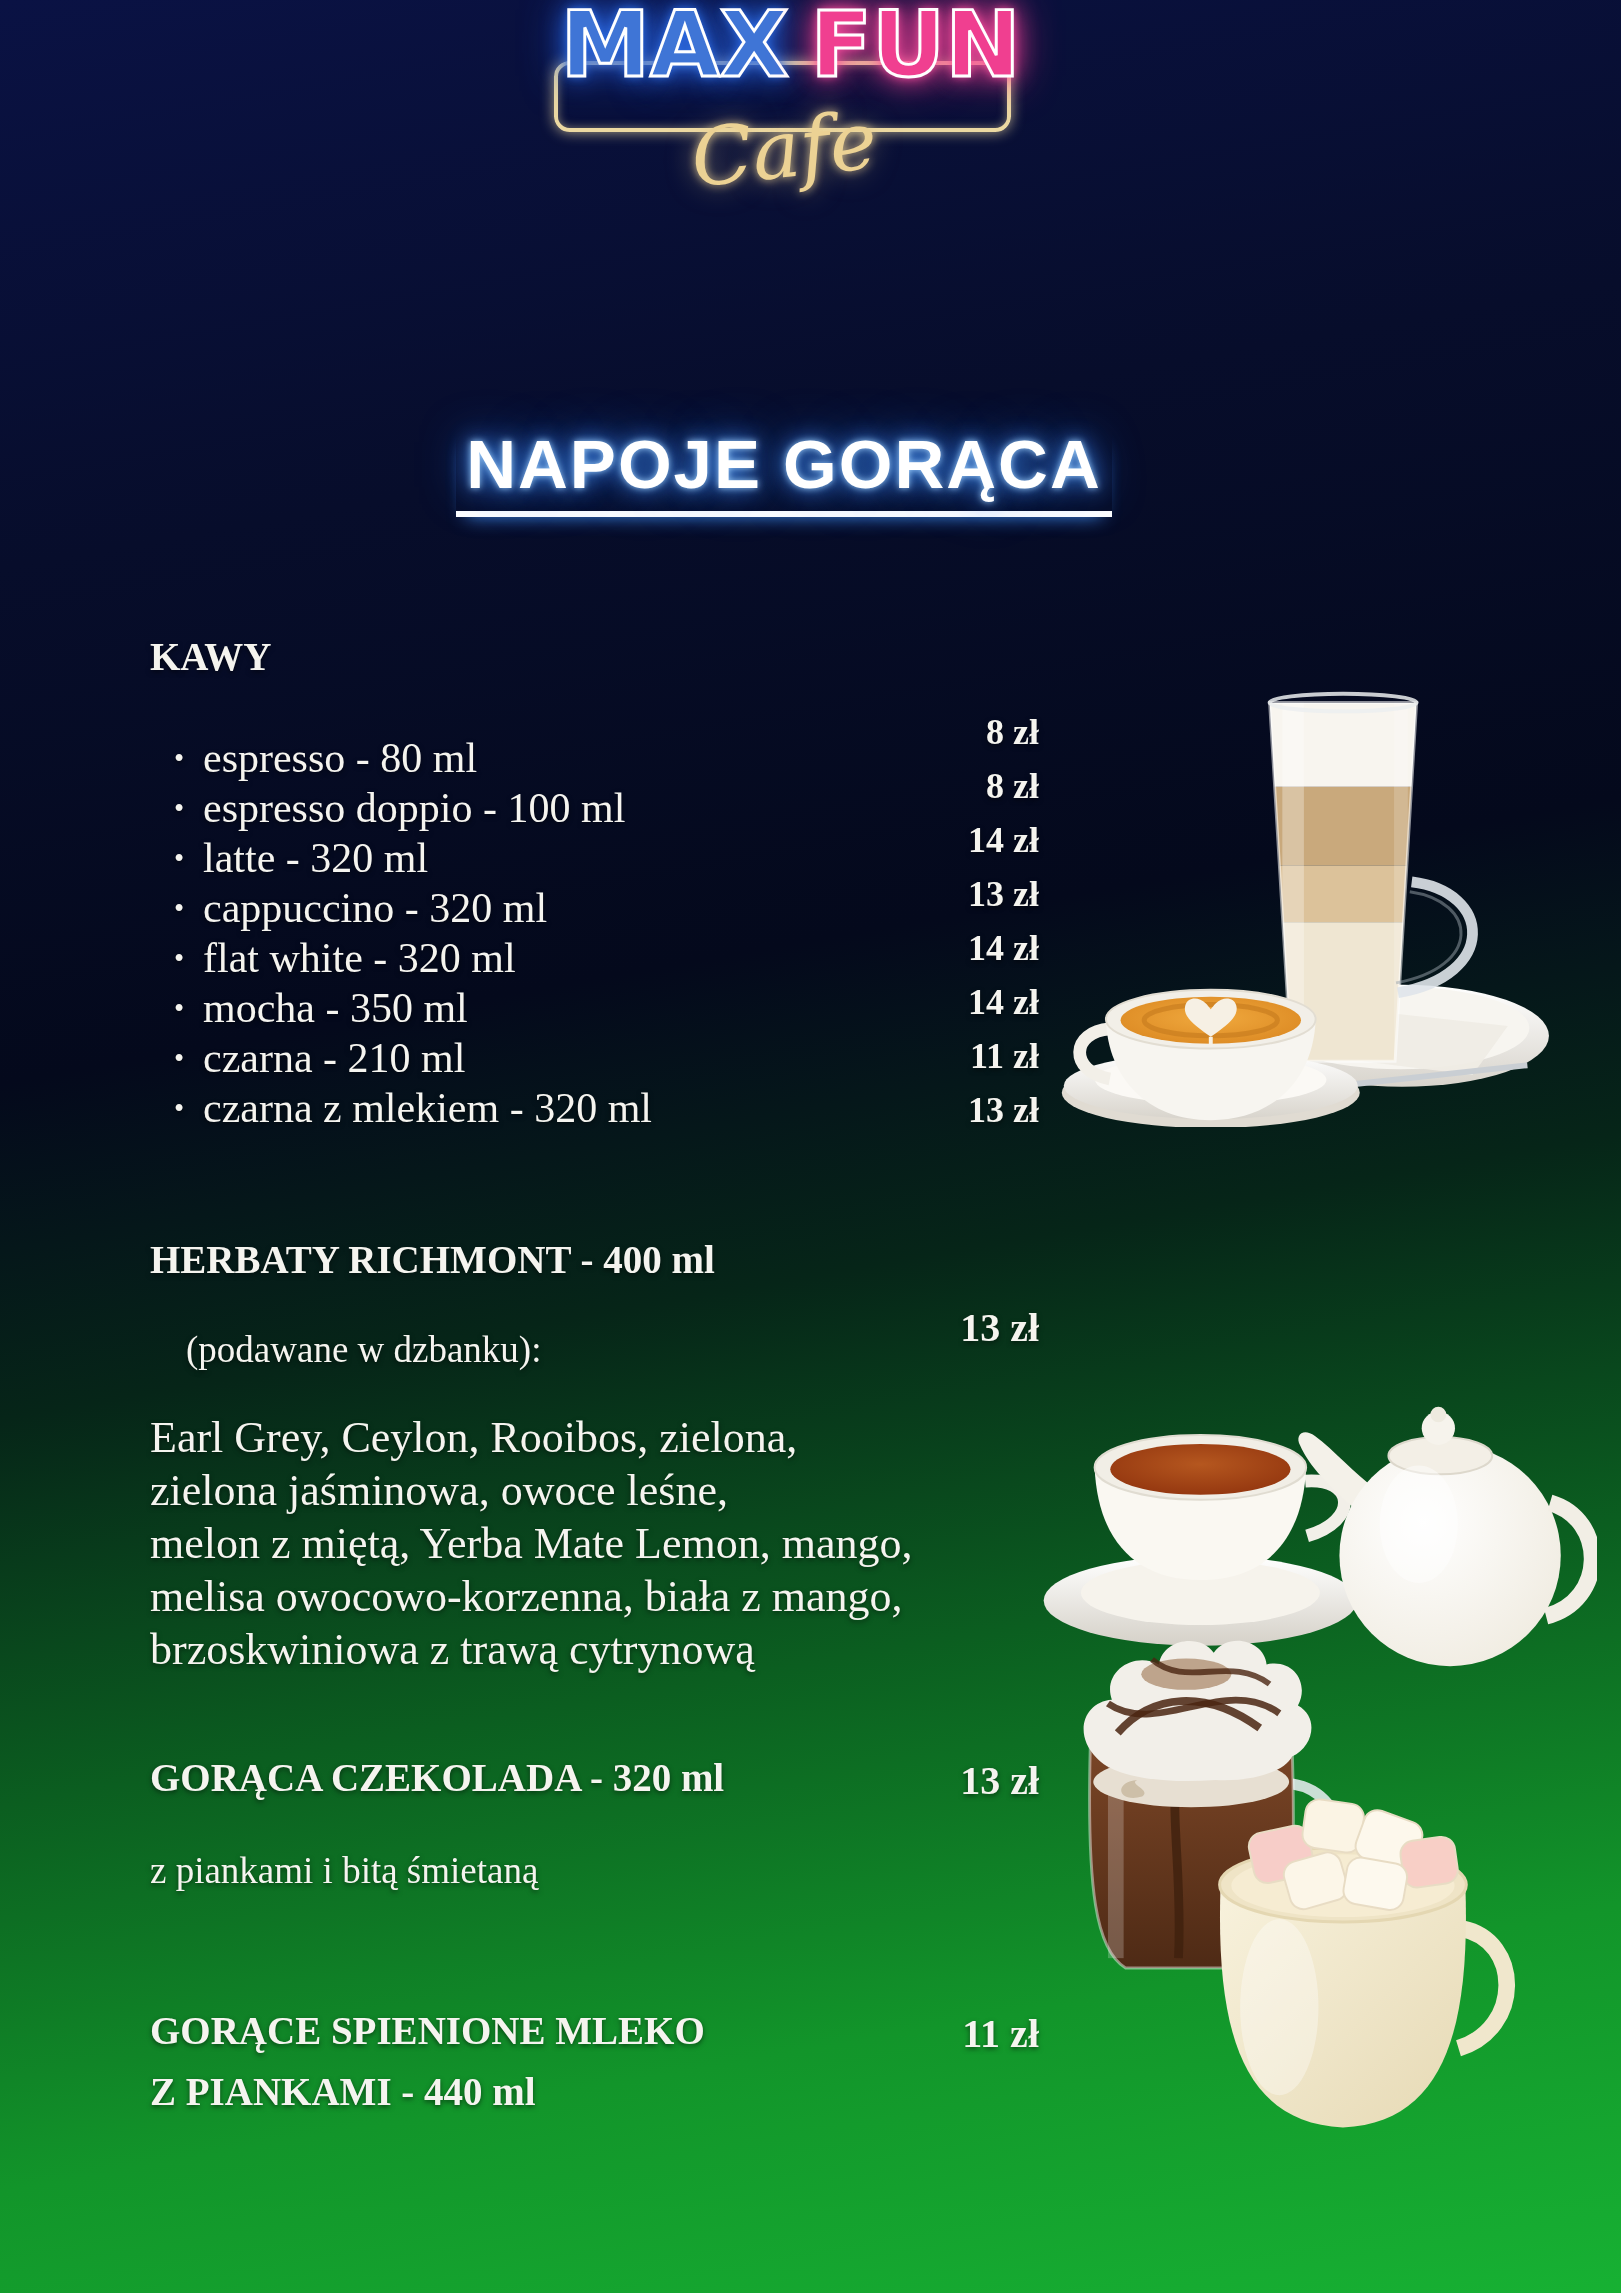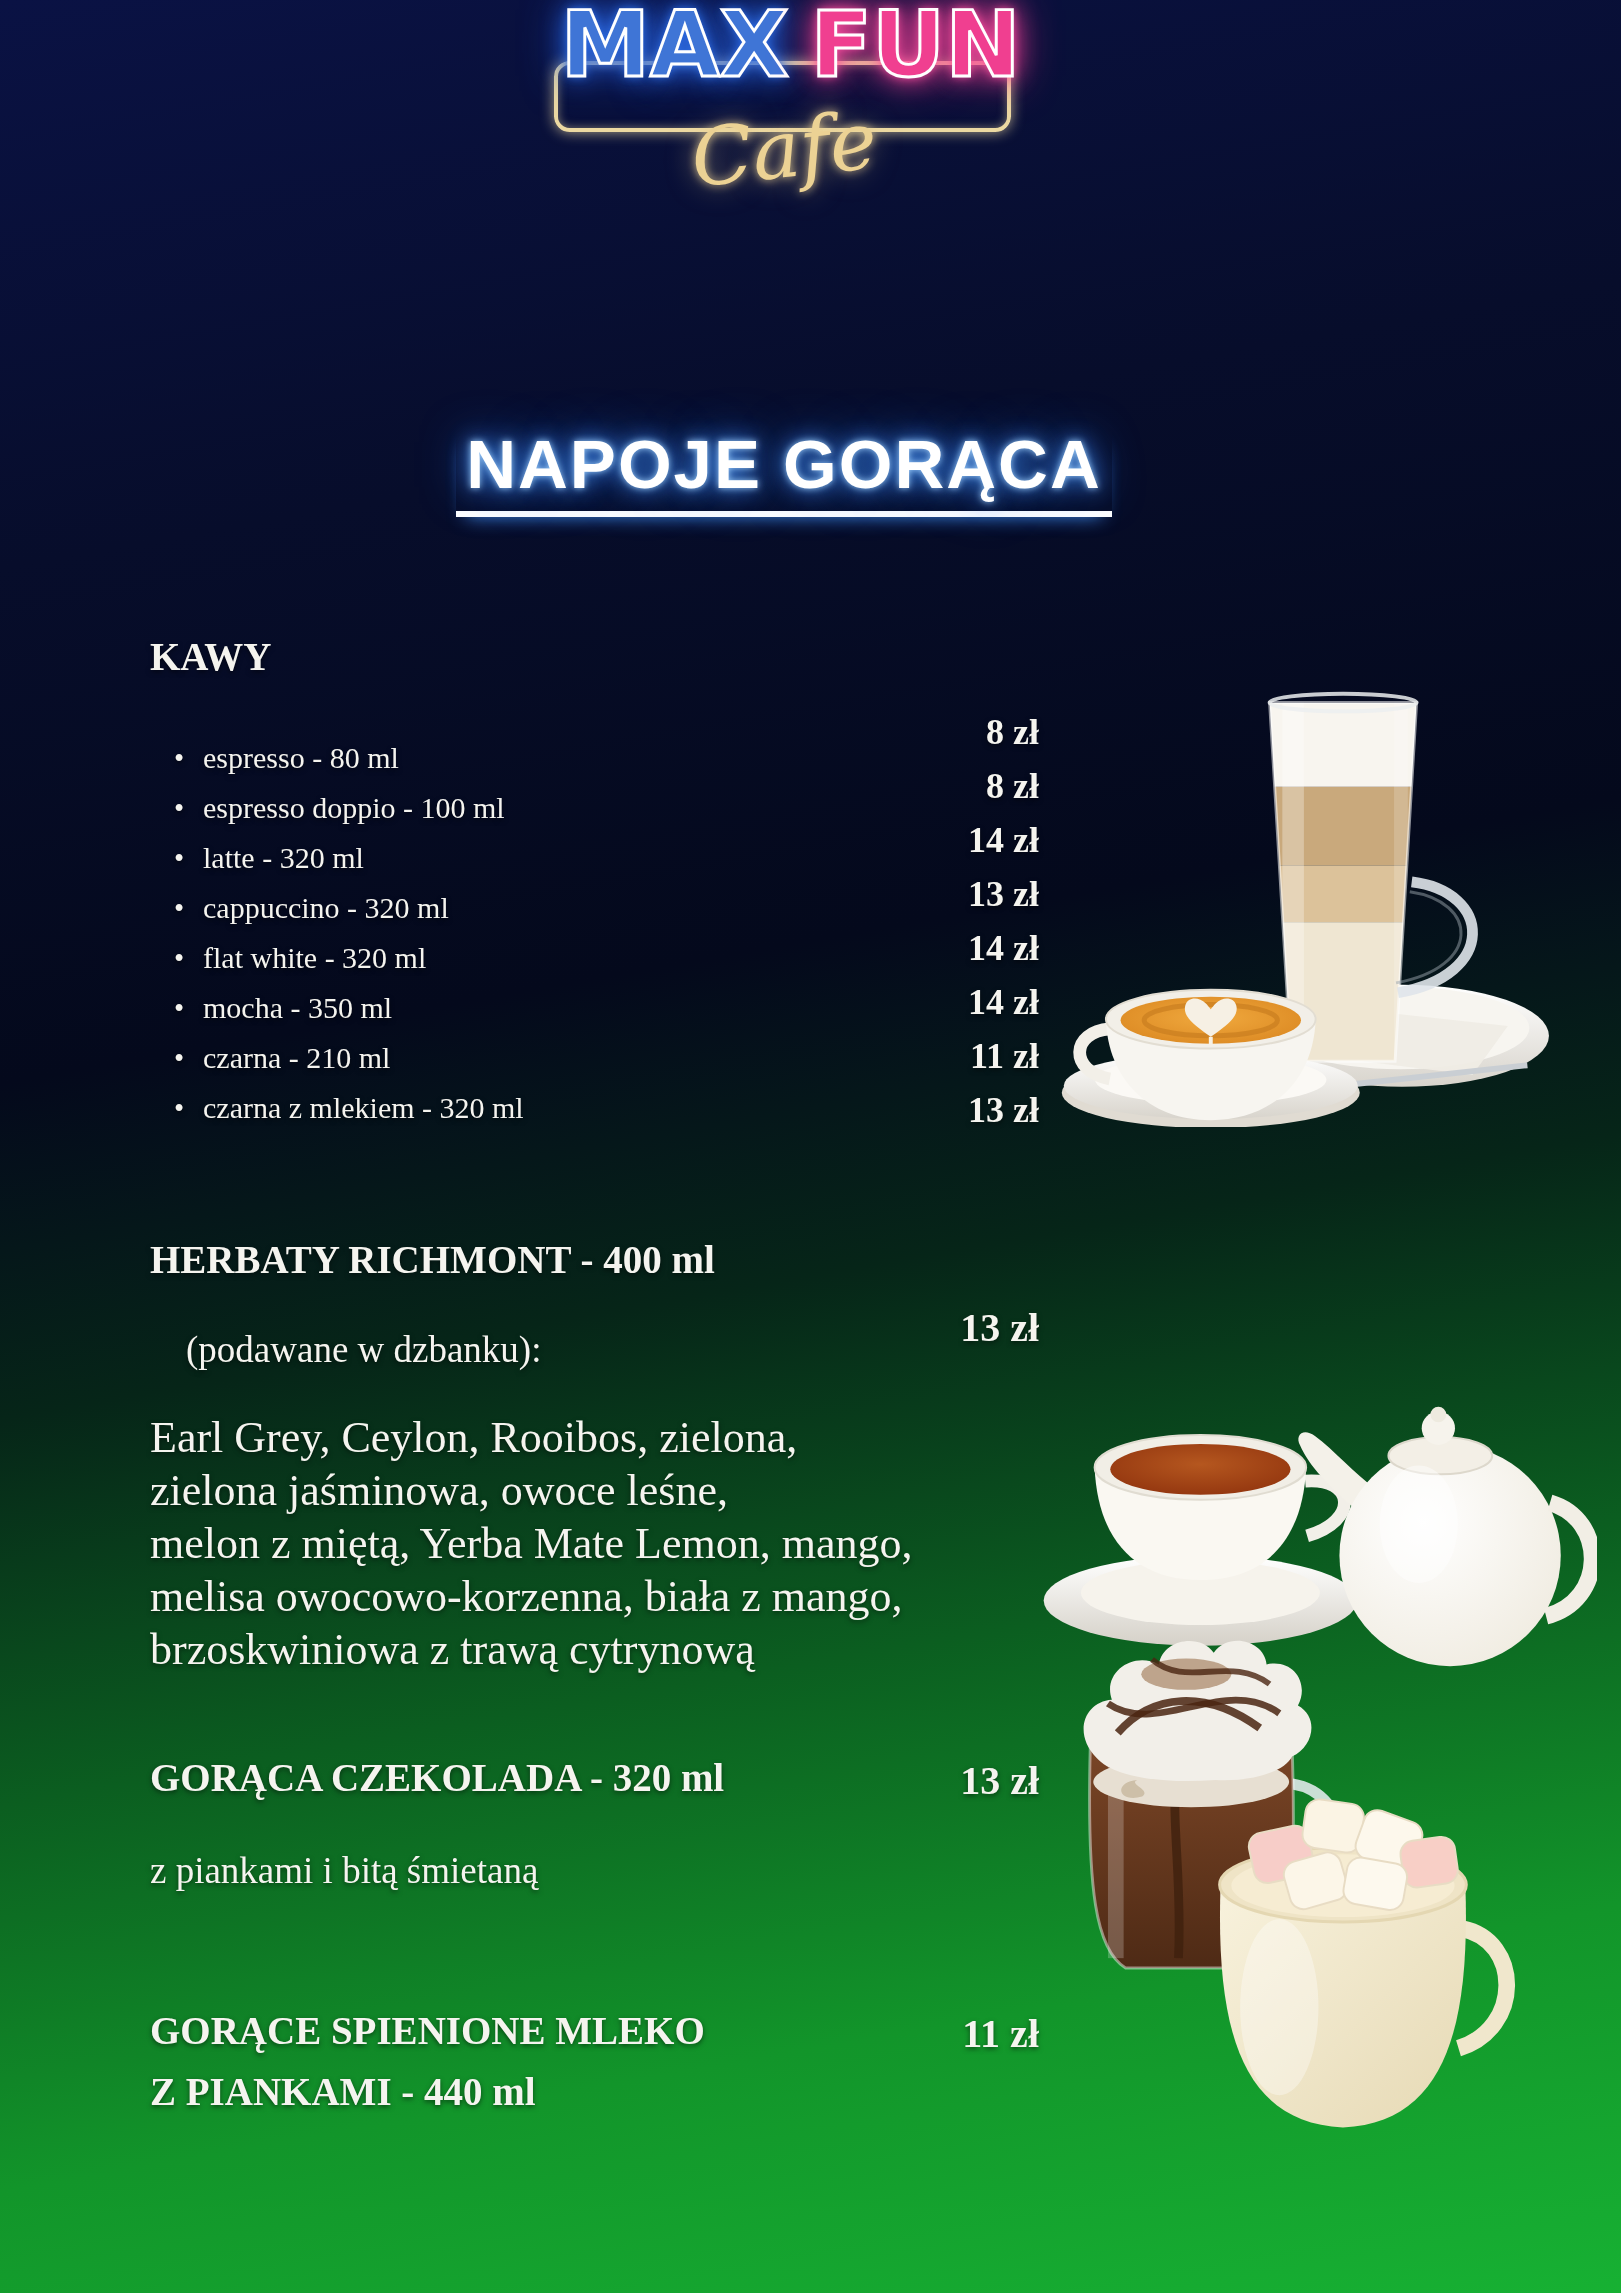--- a/index.html
+++ b/index.html
@@ -60,21 +60,21 @@
     box-shadow:0 9.8px 17.6px -9.8px rgba(70,150,255,.9);
   }
 
   
   .h-serif{font-weight:700;font-size:39px;line-height:1.15;text-shadow:0 2px 4.9px rgba(0,0,0,.5);}
   .t-serif{font-weight:400;font-size:37px;line-height:1.2;text-shadow:0 2px 4.9px rgba(0,0,0,.5);}
 
   .kawy-heading{left:150px;top:635px;}
   ul.kawy-list{
     left:174px;top:733px;margin:0;padding:0;list-style:none;
-    font-size:30px;line-height:50px;text-shadow:0 2px 4.9px rgba(0,0,0,.5);
+    font-size:42px;line-height:50px;text-shadow:0 2px 4.9px rgba(0,0,0,.5);
   }
   ul.kawy-list li{position:relative;padding-left:29px;}
   ul.kawy-list li::before{
     content:"•";position:absolute;left:0;top:0;font-size:29px;line-height:50px;
   }
   .price-col{
     left:843px;width:196px;text-align:right;
     font-weight:700;font-size:36px;line-height:54px;
     text-shadow:0 2px 4.9px rgba(0,0,0,.5);
   }

